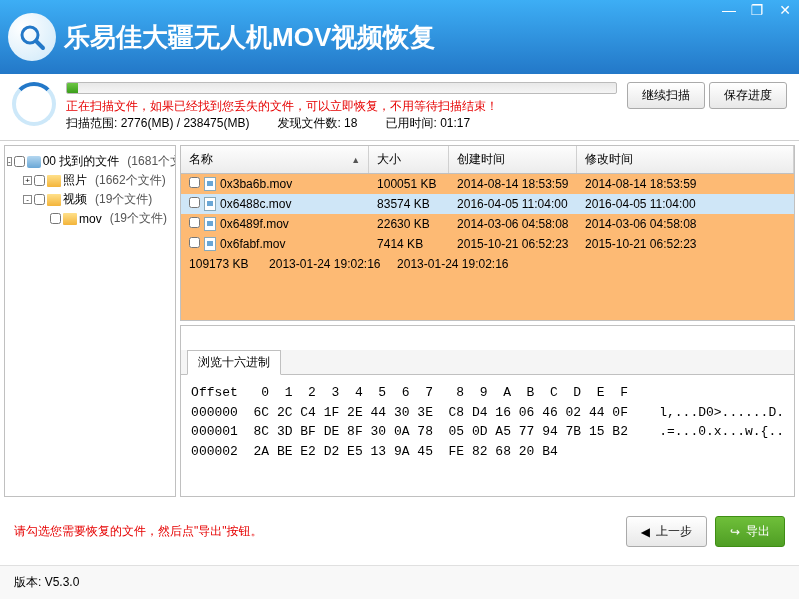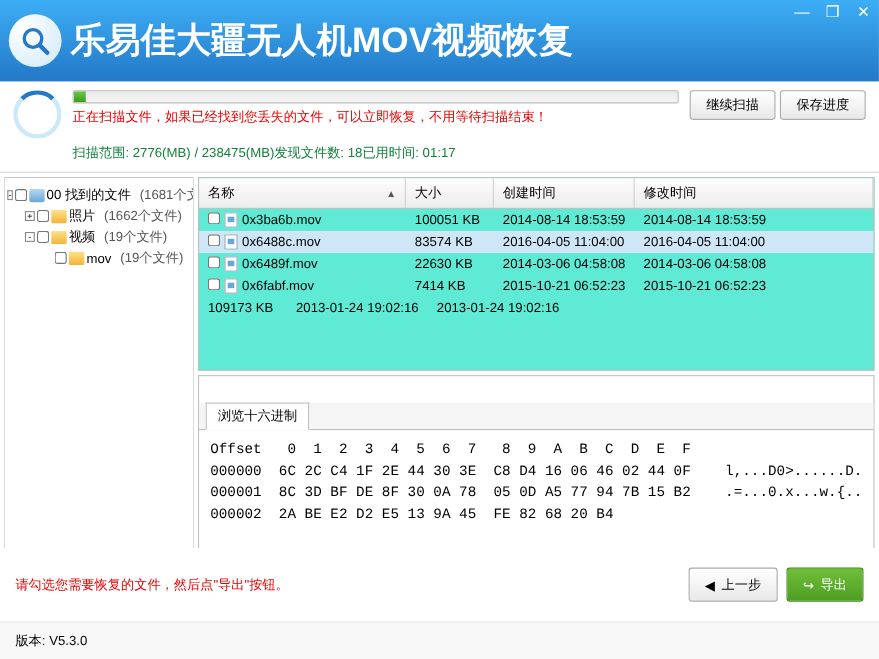--- a/index.html
+++ b/index.html
@@ -1,43 +1,43 @@
 <!DOCTYPE html>
 <html><head>
 <meta charset="utf-8">
 <style>
 *{margin:0;padding:0;box-sizing:border-box;font-family:"Microsoft YaHei",SimSun,Arial,sans-serif;font-size:12px}
 body{width:799px;height:599px;background:#fff;overflow:hidden;position:relative}
 .titlebar{height:74px;background:linear-gradient(#3daef5,#2378c8);display:flex;align-items:center;padding:0 8px;position:relative}
 .winbtns{position:absolute;top:0;right:0;display:flex}
 .winbtn{width:28px;height:20px;display:flex;align-items:center;justify-content:center;color:#fff;font-size:14px;cursor:pointer}
 .logo{width:48px;height:48px;background:radial-gradient(circle at 30% 30%,#fff,#cde8f9);border-radius:50%;display:flex;align-items:center;justify-content:center;margin-right:8px}
-.title{color:#fff;font-size:32px;font-weight:bold}
+.title{color:#fff;font-size:26px;font-weight:bold}
 .progress-area{background:#fff;padding:8px 12px;display:flex;align-items:flex-start;gap:10px;border-bottom:1px solid #d0d0d0}
 .spinner{width:44px;height:44px;border:4px solid #cde8f9;border-top-color:#2378c8;border-radius:50%;flex-shrink:0}
 .progress-center{flex:1}
 .progress-bar{height:12px;background:linear-gradient(#e8e8e8,#f5f5f5);border:1px solid #bbb;border-radius:2px;position:relative;overflow:hidden;margin-bottom:4px}
 .progress-fill{height:100%;width:2%;background:linear-gradient(#6cc644,#3a9e1a)}
-.progress-msg{color:#e60000;margin-bottom:16px}
-.progress-stats{color:#15803d;display:flex;}
+.progress-msg{color:#e60000;margin-bottom:0}
+.progress-stats{color:#000000;display:flex;gap:28px}
 .side-btns{display:flex;gap:4px}
 .sbtn{padding:4px 14px;border:1px solid #aaa;background:linear-gradient(#fff,#e8e8e8);border-radius:3px;cursor:pointer;white-space:nowrap}
 .main{display:flex;height:360px}
 .tree{width:262px;border:1px solid #c0c0c0;margin:4px 0 4px 4px;background:#fff;overflow:auto;padding:6px 2px}
 .tree-row{display:flex;align-items:center;gap:2px;padding:1px 0;white-space:nowrap}
 .tree-row.l1{padding-left:16px}
 .tree-row.l2{padding-left:32px}
 .expander{width:9px;height:9px;border:1px solid #888;display:flex;align-items:center;justify-content:center;font-size:8px;line-height:1;cursor:pointer}
 .cb{width:11px;height:11px}
 .folder-icon{width:14px;height:12px;background:linear-gradient(#ffe08a,#f3b43a);border-radius:1px;flex-shrink:0}
 .disk-icon{width:14px;height:12px;background:linear-gradient(#b4d7f0,#6aa7d6);border-radius:2px;flex-shrink:0}
 .file-icon{width:12px;height:14px;background:#fff;border:1px solid #8ab;flex-shrink:0;position:relative}
 .file-icon::before{content:'';position:absolute;top:3px;left:2px;right:2px;height:5px;background:#6aa7d6}
 .right{flex:1;margin:4px;display:flex;flex-direction:column;gap:4px}
-.filelist{border:1px solid #c0c0c0;background:#5eead4;height:176px}
+.filelist{border:1px solid #c0c0c0;background:#fdba74;height:176px}
 .fl-head{display:flex;background:linear-gradient(#fdfdfd,#ececec);border-bottom:1px solid #c0c0c0}
 .fl-head>div{padding:5px 8px;border-right:1px solid #d0d0d0;font-weight:normal}
 .c-name{width:188px;display:flex;align-items:center;justify-content:space-between}
 .c-size{width:80px}
 .c-ct{width:128px}
 .c-mt{flex:1}
 .fl-body{}
 .fl-row{display:flex;padding:3px 0;align-items:center}
 .fl-row.sel{background:#cfe6f7}
 .fl-row>div{padding:0 8px;overflow:hidden;white-space:nowrap}

